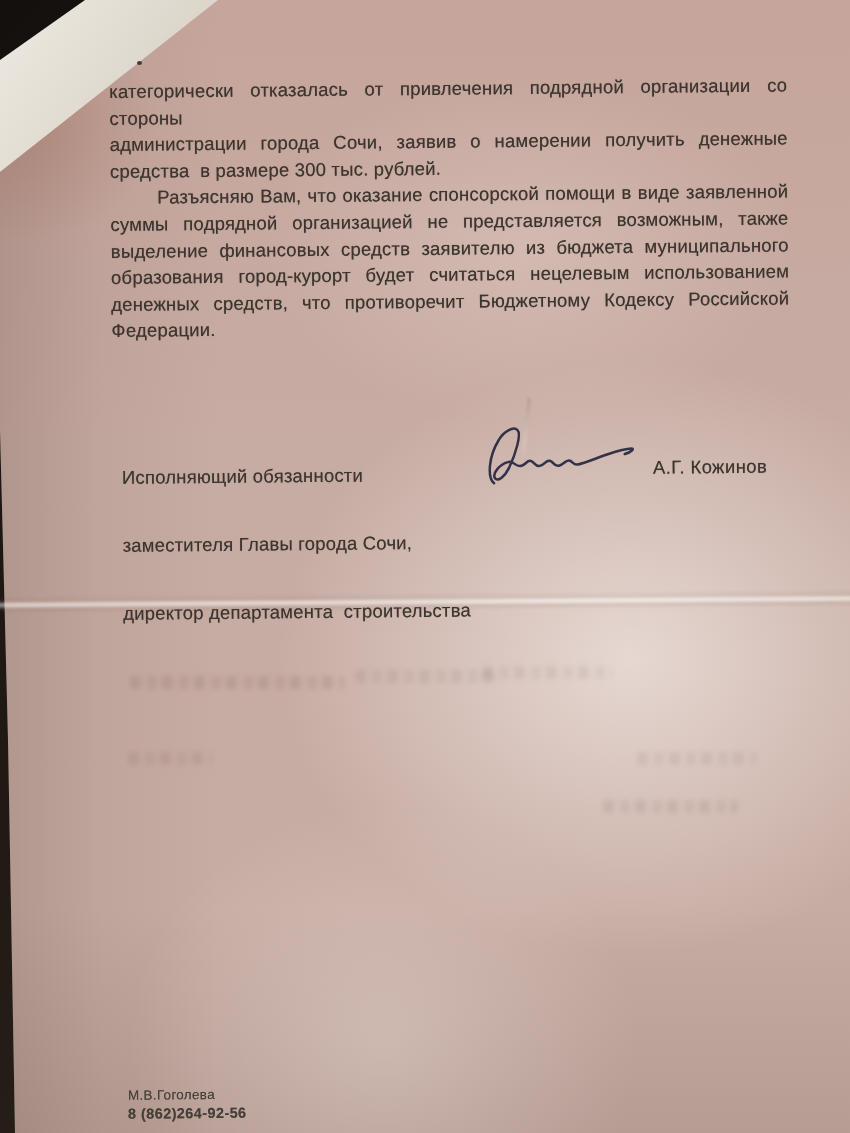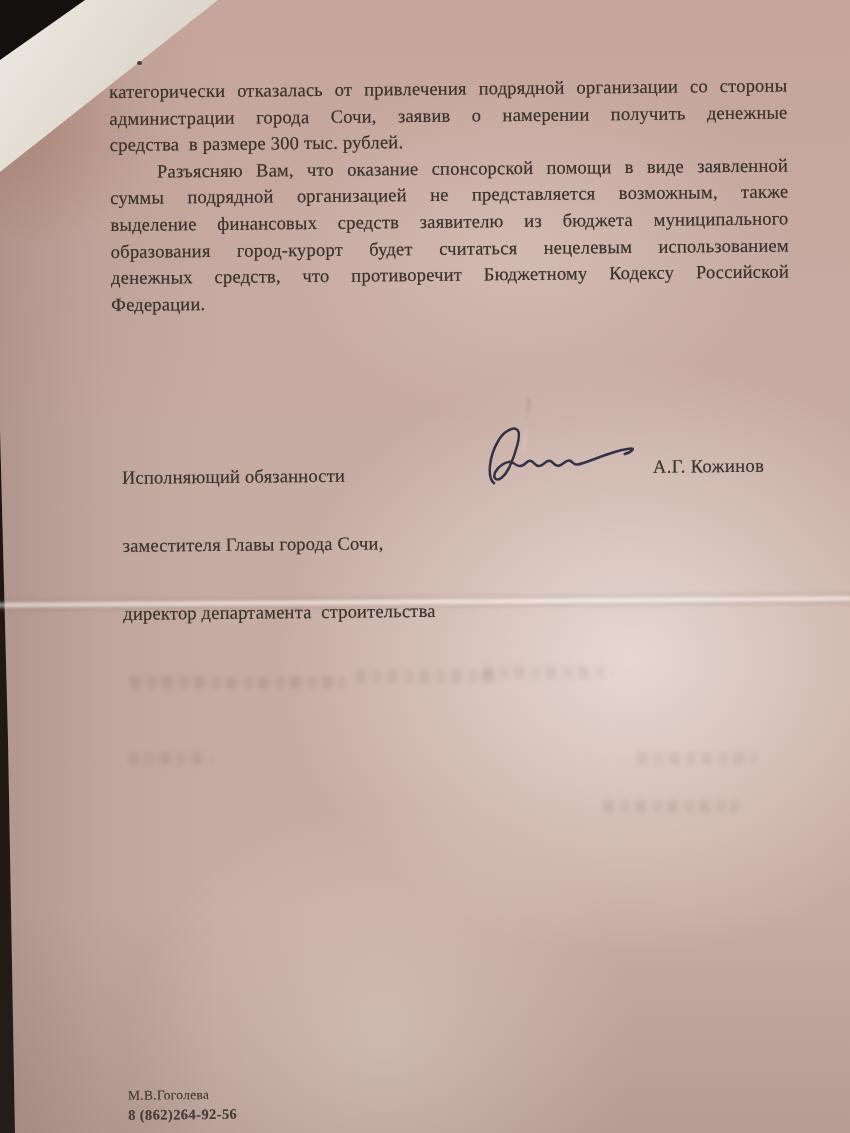--- a/index.html
+++ b/index.html
@@ -1,19 +1,19 @@
 <!DOCTYPE html>
 <html><head>
 <meta charset="utf-8">
 <style>
   html,body{margin:0;padding:0;background:#111;}
   .photo{
     position:relative;width:850px;height:1133px;overflow:hidden;
     background:linear-gradient(140deg,#14100d 0%,#1f1813 35%,#2e241c 100%);
-    font-family:Liberation Serif, serif;
+    font-family:Liberation Sans, sans-serif;
   }
   
   .under-sheet{
     position:absolute;left:0;top:0;width:270px;height:230px;
     clip-path:polygon(85px 0px,238px 0px,0px 182px,0px 60px);
     background:linear-gradient(125deg,#efeae2 0%,#d9d3c8 55%,#bab2a6 100%);
   }
   
   .paper{
     position:absolute;inset:0;

